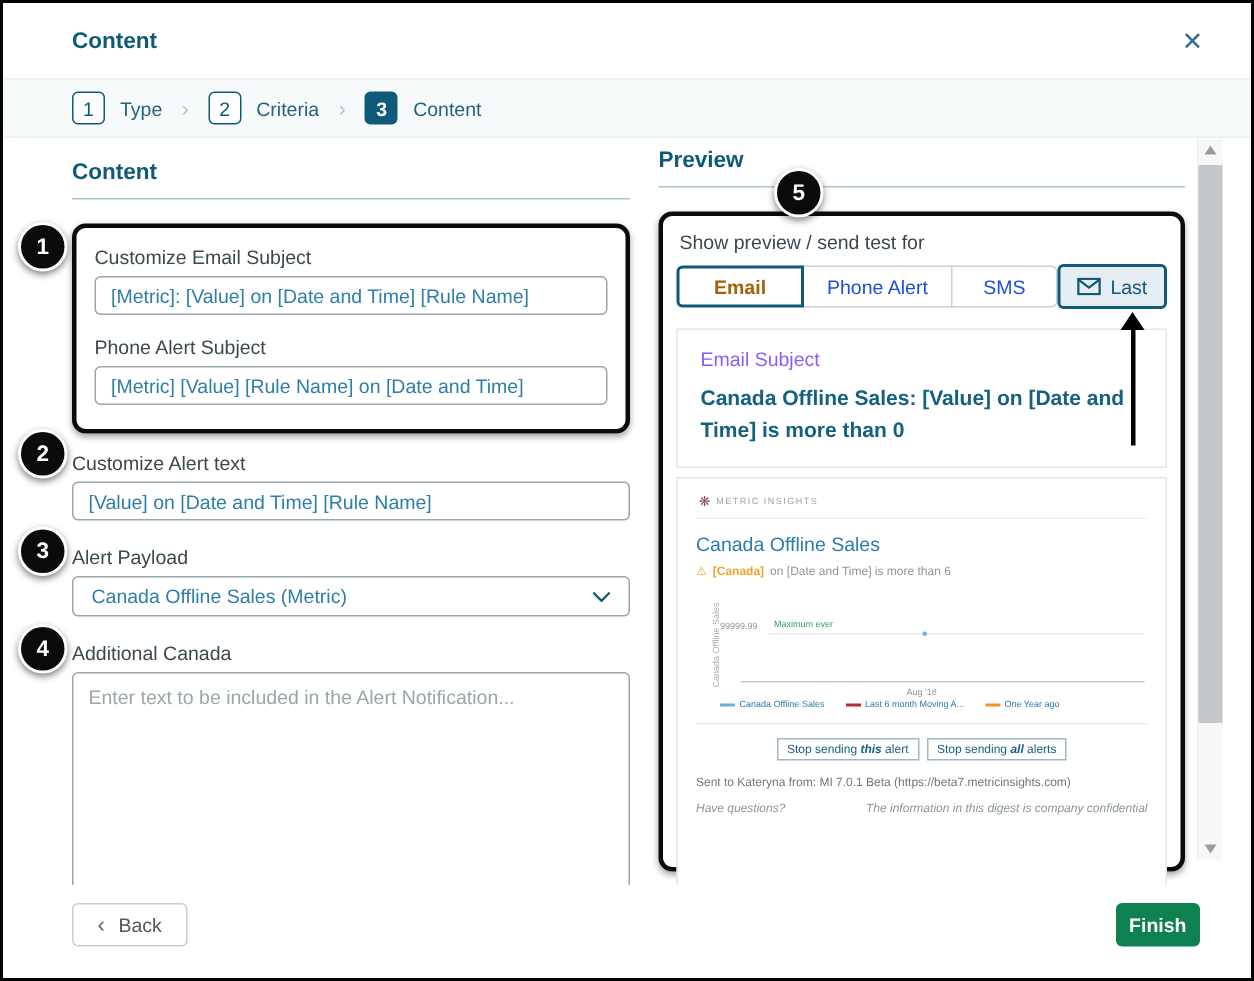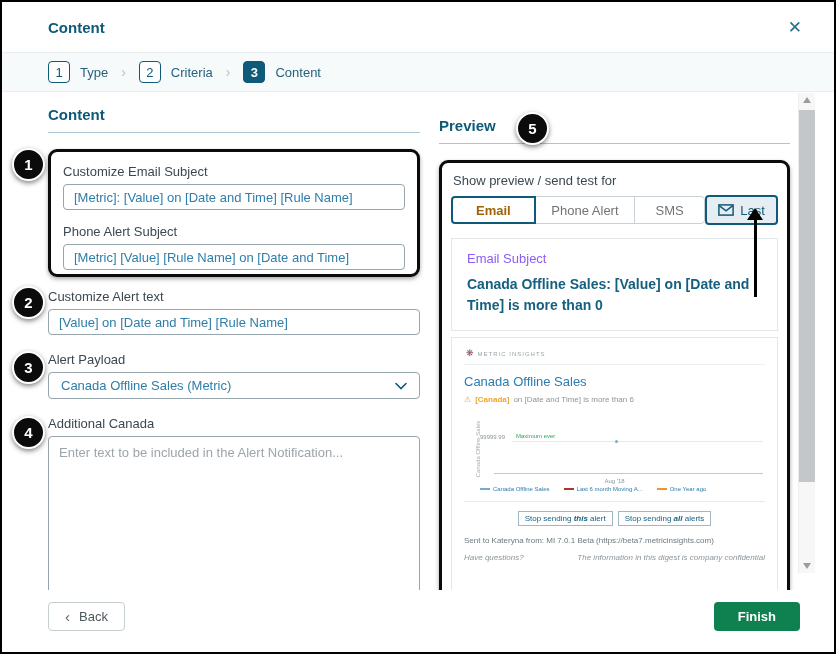--- a/index.html
+++ b/index.html
@@ -15,41 +15,41 @@
   
   .stepper { position:absolute; top:50px; left:0; right:0; height:40px; background:#f6fafb; border-top:1px solid #e8eef0; border-bottom:1px solid #e8eef0; display:flex; align-items:center; padding-left:46px; }
   .step { display:flex; align-items:center; }
   .step-box { width:22px; height:22px; border:1px solid #0f5a78; border-radius:4px; color:#0f5a78; font-size:13px; display:flex; align-items:center; justify-content:center; background:#fff; }
   .step-box.active { background:#0f5a78; color:#fff; font-weight:bold; border-color:#0f5a78; }
   .step-label { margin-left:10px; font-size:13px; color:#24627c; }
   .step-sep { margin:0 13px; color:#b4c3ca; font-size:14px; }
 
   
   .col-left  { position:absolute; left:46px;  top:104px; width:372px; }
-  .col-right { position:absolute; left:437px; top:115px; width:351px; }
+  .col-right { position:absolute; left:437px; top:96px; width:351px; }
   .col-head { font-size:15px; font-weight:bold; color:#0f5a78; padding-bottom:9px; border-bottom:1px solid #a9c7d3; }
 
   
   .blackbox { border:3px solid #0b0b0b; border-radius:9px; box-shadow:0 2px 4px rgba(0,0,0,.35); background:transparent; }
   .callout-circle { position:absolute; width:33px; height:33px; border-radius:50%; background:#0b0b0b; border:2px solid #fff; box-shadow:0 2px 5px rgba(0,0,0,.5); color:#fff; font-size:15px; font-weight:bold; display:flex; align-items:center; justify-content:center; z-index:9; }
 
   
   .fld-label { font-size:13px; color:#3b4850; margin:10px 0 5px; }
   .txt-input { width:100%; height:26px; border:1px solid #97a5ac; border-radius:4px; background:#fff; color:#2e7ea8; font-size:13px; padding:0 10px; font-family:"Liberation Sans", sans-serif; outline:none; }
-  .box1 { margin-top:16px; padding:2px 12px 4px; }
+  .box1 { margin-top:16px; padding:2px 12px 16px; }
   .select { width:100%; height:27px; border:1px solid #97a5ac; border-radius:4px; background:#fff; display:flex; align-items:center; justify-content:space-between; padding:0 12px; cursor:pointer; }
   .select-val { color:#2e7ea8; font-size:13px; }
   .textarea { width:100%; height:172px; border:1px solid #97a5ac; border-radius:4px; padding:8px 10px; font-size:13px; font-family:"Liberation Sans", sans-serif; color:#3b4850; resize:none; outline:none; }
   .textarea::placeholder { color:#9ba6ab; }
 
   
   .pv-box { margin-top:16px; padding:8px 9px 9px; height:440px; position:relative; }
   .pv-show { font-size:13px; color:#3b4850; margin:2px 0 7px 2px; }
   .pv-tabs-row { display:flex; align-items:center; }
-  .tab { height:28px; display:flex; align-items:center; justify-content:center; font-size:13px; color:#737373; background:#fff; border:1px solid #c8d1d5; cursor:pointer; }
+  .tab { height:28px; display:flex; align-items:center; justify-content:center; font-size:13px; color:#1d4ed8; background:#fff; border:1px solid #c8d1d5; cursor:pointer; }
   .tab + .tab { margin-left:-1px; }
   .tab.t1 { width:86px; border-radius:4px 0 0 4px; }
   .tab.t2 { width:102px; }
   .tab.t3 { width:72px; border-radius:0 4px 4px 0; }
   .tab.active { border:2px solid #0f5a78; color:#a16207; font-weight:bold; z-index:2; background:#fff; }
   .test-btn { margin-left:auto; width:74px; height:30px; border:2px solid #0f5a78; border-radius:4px; background:#e7eef3; color:#0f5a78; font-size:13px; display:flex; align-items:center; justify-content:center; gap:6px; cursor:pointer; }
 
   .subj-card { margin-top:13px; border:1px solid #e1e7ea; background:#fff; padding:12px 15px 14px; }
   .subj-label { font-size:13px; color:#8b5cf6; }
   .subj-val { margin-top:8px; font-size:14px; font-weight:bold; color:#15607f; line-height:1.5; }
@@ -94,21 +94,21 @@
   
   .scrollbar { position:absolute; left:796px; top:91px; width:17px; height:480px; background:#f7f7f7; border-left:1px solid #ededed; }
   .sb-up { position:absolute; top:4px; left:4px; width:0; height:0; border-left:4.5px solid transparent; border-right:4.5px solid transparent; border-bottom:6px solid #9c9c9c; }
   .sb-down { position:absolute; bottom:4px; left:4px; width:0; height:0; border-left:4.5px solid transparent; border-right:4.5px solid transparent; border-top:6px solid #9c9c9c; }
   .sb-thumb { position:absolute; top:17px; left:0; width:16px; height:372px; background:#c3c7c9; }
 
   
   .footer { position:absolute; left:0; right:0; bottom:0; height:62px; background:#fff; }
   .back-btn { position:absolute; left:46px; top:12px; height:29px; padding:0 16px; background:#fff; border:1px solid #c6ced2; border-radius:4px; display:flex; align-items:center; gap:9px; font-size:13px; color:#4c585e; cursor:pointer; }
   .back-chev { color:#5a686f; font-size:15px; line-height:1; }
-  .finish-btn { position:absolute; right:34px; top:12px; height:29px; padding:0 24px; background:#0f8150; border:none; border-radius:4px; color:#fff; font-size:13px; font-weight:bold; display:flex; align-items:center; cursor:pointer; }
+  .finish-btn { position:absolute; right:34px; top:12px; height:29px; padding:0 9px; background:#0f8150; border:none; border-radius:4px; color:#fff; font-size:13px; font-weight:bold; display:flex; align-items:center; cursor:pointer; }
 </style>
 </head>
 <body>
 
 <div class="frame">
 
   <div class="hdr">
     <div class="hdr-title">Content</div>
     <div class="hdr-close">✕</div>
   </div>

